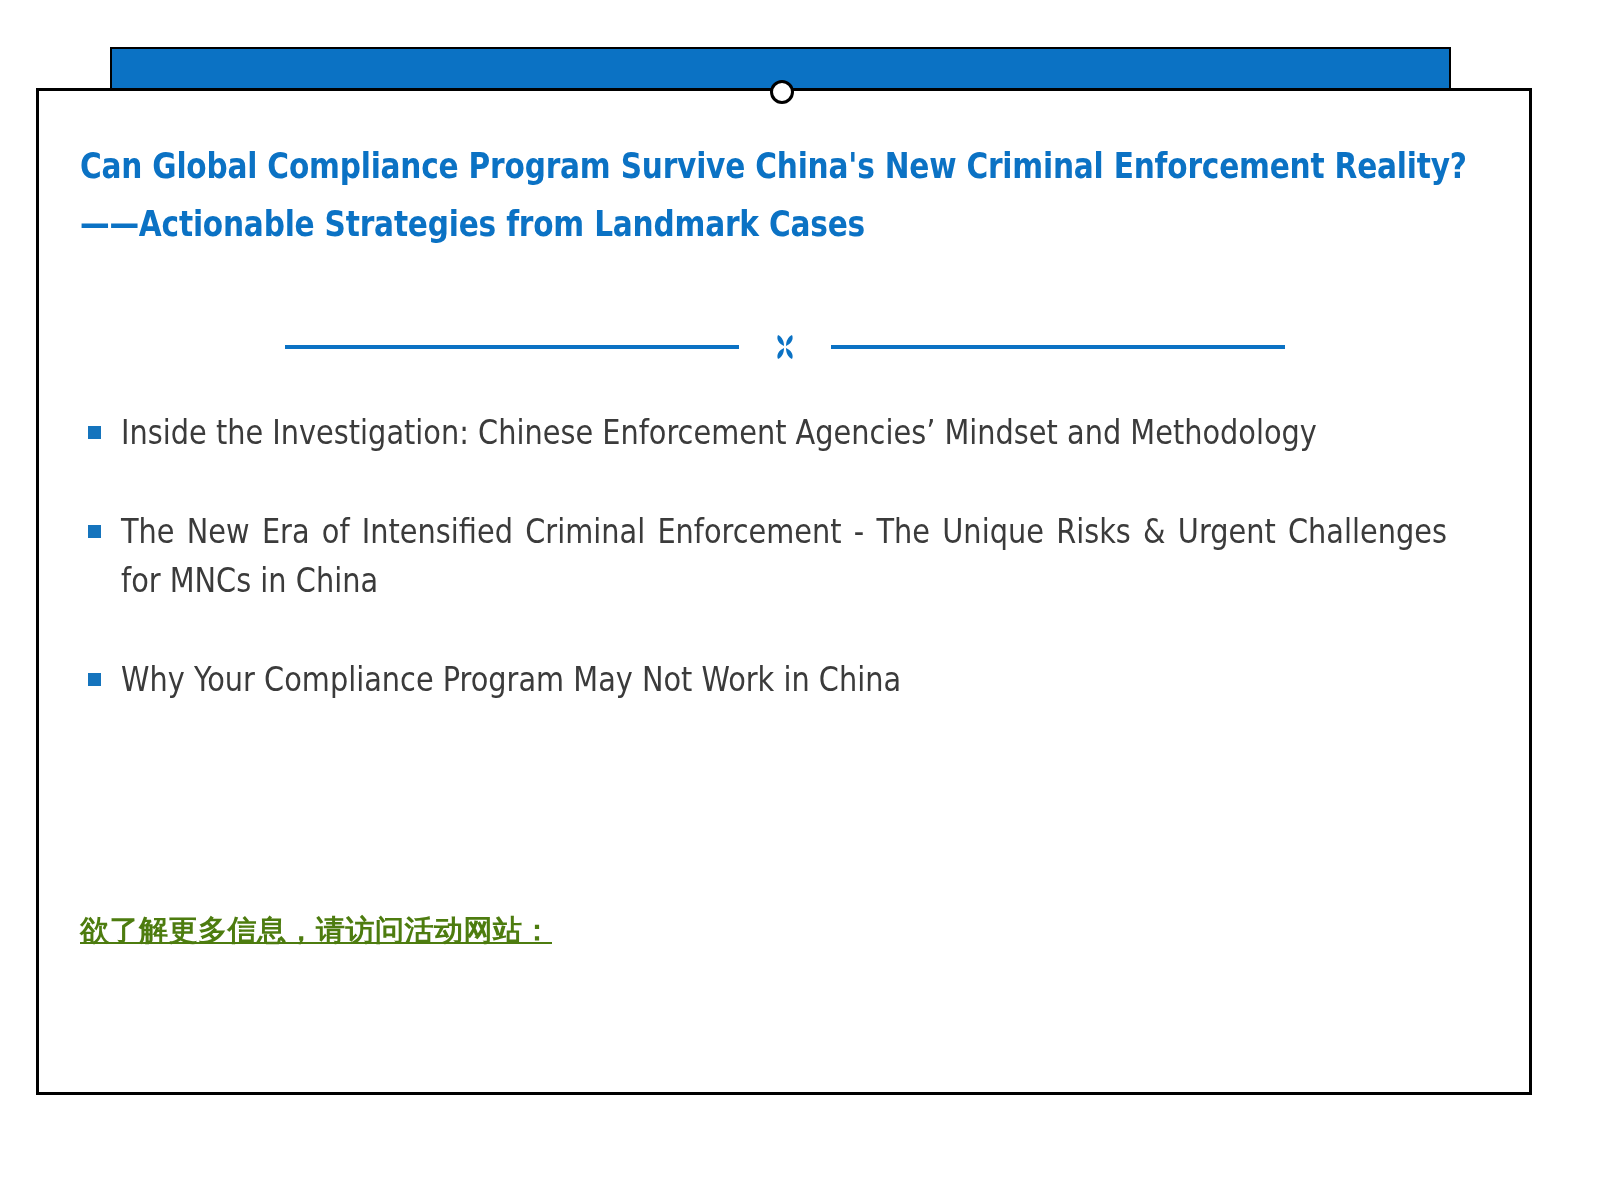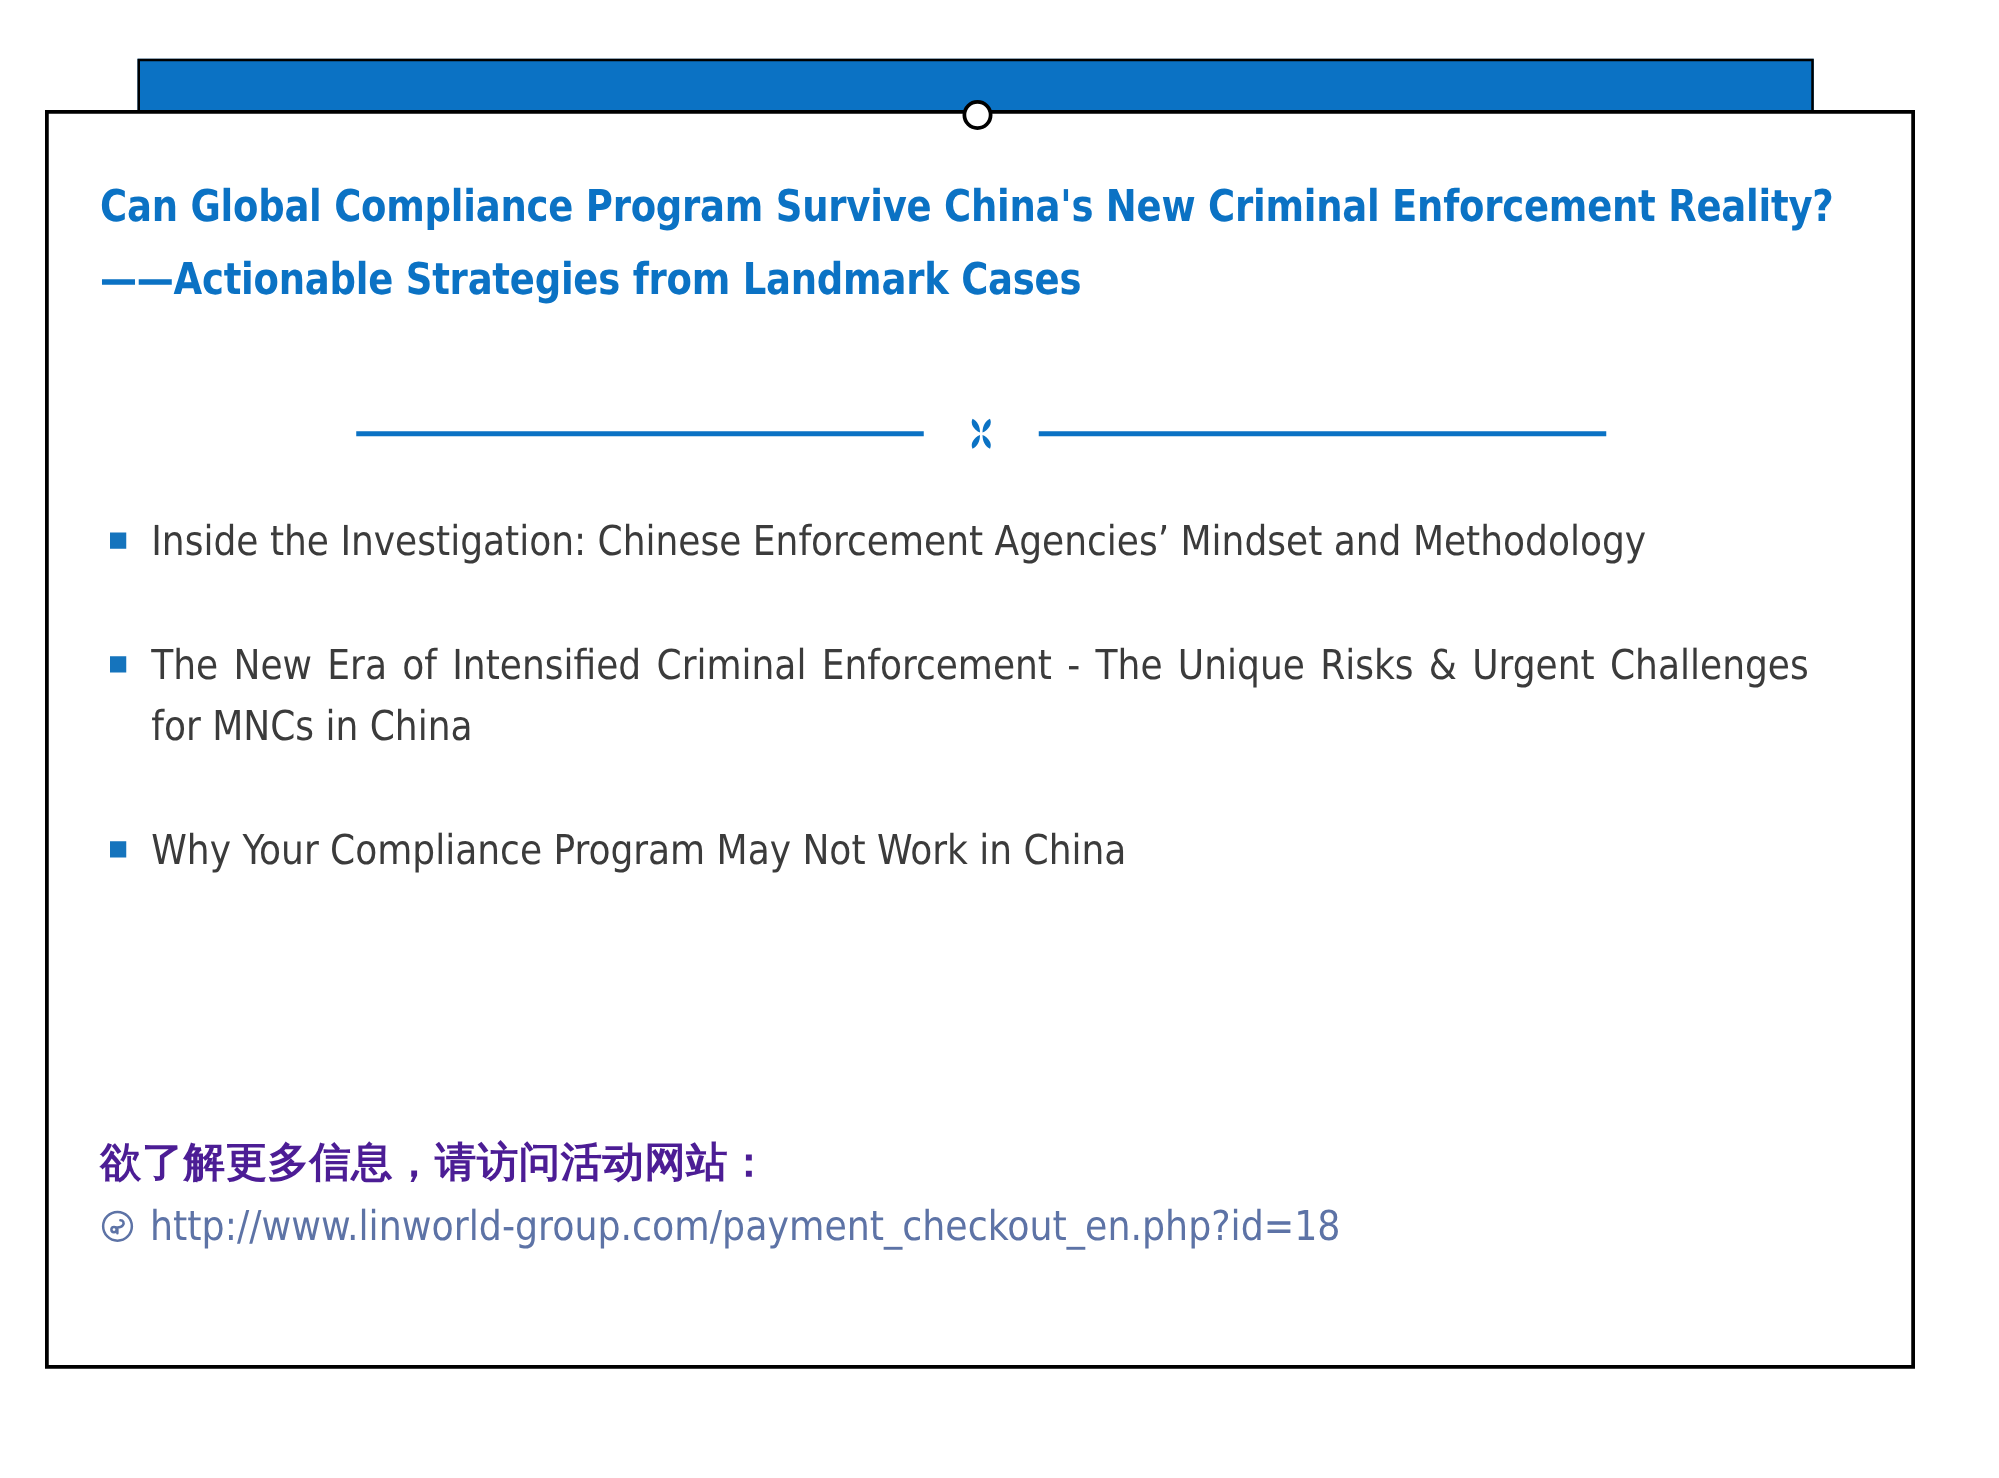--- a/index.html
+++ b/index.html
@@ -140,24 +140,25 @@
   
   .footer {
     position: absolute;
     left: 80px;
     top: 908px;
     width: 1400px;
   }
   .footer-heading {
     font-family: "DejaVu Sans", "Liberation Sans", sans-serif;
     font-weight: bold;
-    font-size: 33px;
+    font-size: 29px;
     line-height: 44px;
-    color: #4c1d95;
+    color: #4d7c0f;
     letter-spacing: 0.5px;
+    text-decoration: underline;
   }
   .link-row {
     display: flex;
     align-items: center;
     margin-top: 6px;
   }
   .link-icon {
     flex: 0 0 auto;
     width: 28px;
     height: 28px;
@@ -221,25 +222,15 @@
       <span class="bullet-text">Why Your Compliance Program May Not Work in China</span>
     </div>
 
 
   </div>
 
   <div class="footer">
     <div class="footer-heading">欲了解更多信息，请访问活动网站：</div>
 
 
-    <div class="link-row">
-      <span class="link-icon">
-        <svg width="28" height="28" viewBox="0 0 28 28" aria-hidden="true">
-          <circle cx="14" cy="14" r="11.5" fill="none" stroke="#5d73a6" stroke-width="2"></circle>
-          <path d="M16.3 9.2 C18.6 9.2 19.6 11.4 18.3 13.2 C17.3 14.6 15.2 14.9 13.9 14.9 L13.9 19.6" fill="none" stroke="#5d73a6" stroke-width="2" stroke-linecap="round"></path>
-          <circle cx="11.2" cy="16.6" r="2.1" fill="none" stroke="#5d73a6" stroke-width="2"></circle>
-        </svg>
-      </span>
-      <span class="link-text">http://www.linworld-group.com/payment_checkout_en.php?id=18</span>
-    </div>
   </div>
 
 </div>
 
 </body></html>

